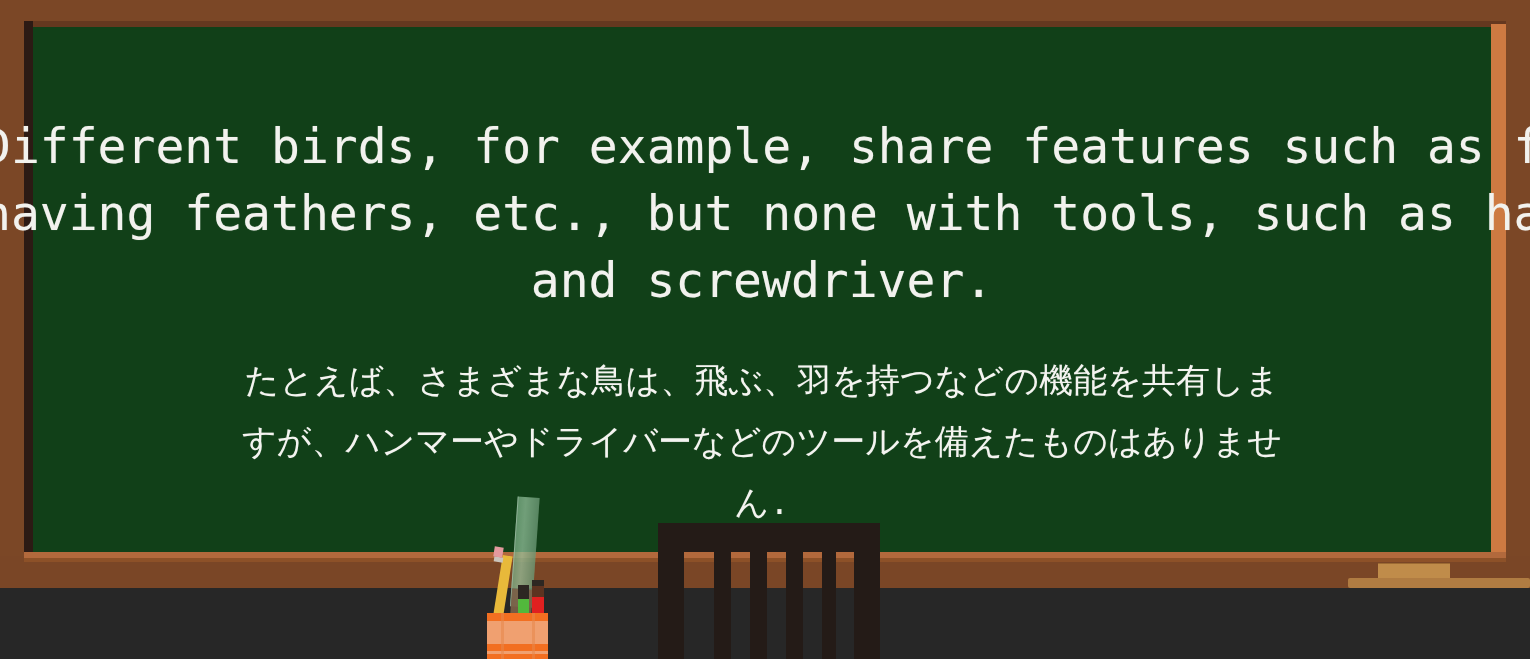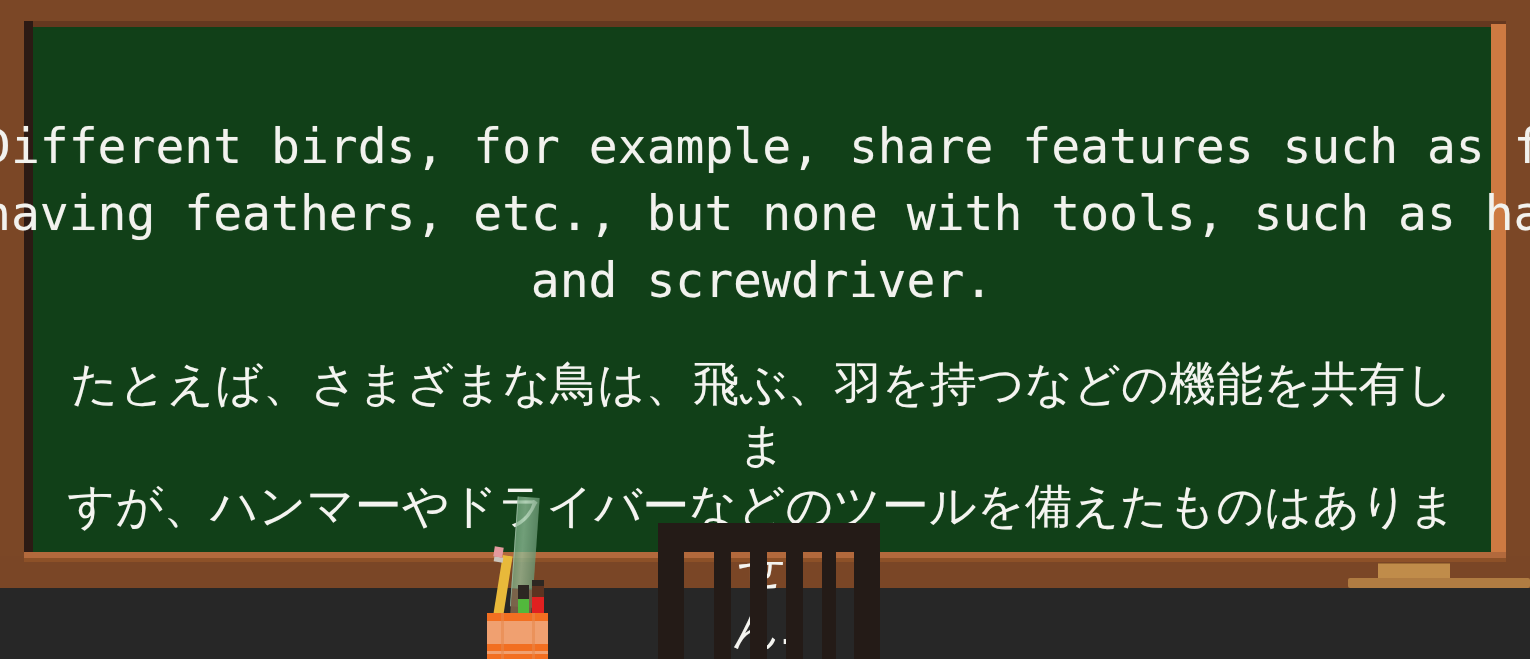--- a/index.html
+++ b/index.html
@@ -120,22 +120,22 @@
     width: 1560px;
   }
   .jp-block {
     position: absolute;
     left: 50%;
     transform: translateX(-50%);
     top: 326px;
     width: 1395px;
   }
   .line-jp {
-    font-family: Liberation Sans, sans-serif;
-    font-size: 47px;
+    font-family: Liberation Mono, monospace;
+    font-size: 34px;
     line-height: 61px;
     text-align: center;
     color: #f4f4f0;
     text-shadow: 0 0 1px rgba(255,255,255,0.3);
   }
 
   
   .cup-group {
     position: absolute;
     left: 487px;

